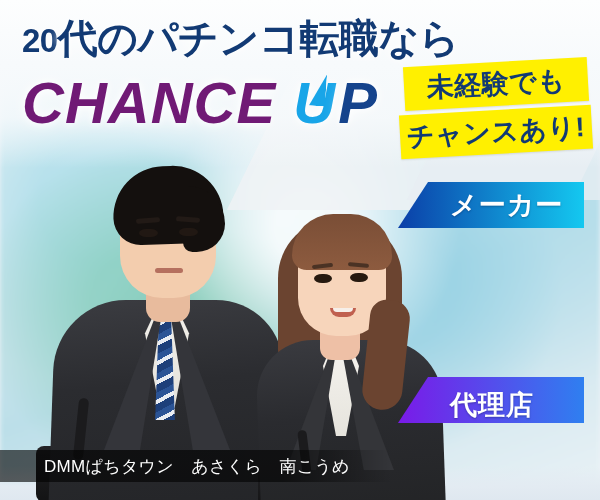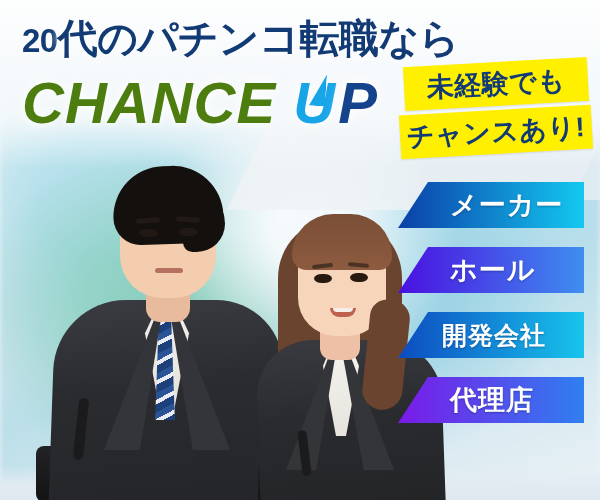--- a/index.html
+++ b/index.html
@@ -81,21 +81,21 @@
 
   
   .headline{position:absolute;left:22px;top:18px;}
   .line1{font-size:40px;font-weight:bold;color:#123a74;letter-spacing:-.5px;line-height:1;white-space:nowrap;
     text-shadow:0 0 7px rgba(255,255,255,.95),0 0 14px rgba(255,255,255,.9);}
   .line1 .num{font-size:33px;}
 
   .logo{position:absolute;left:22px;top:74px;white-space:nowrap;line-height:1;
     font-size:58px;font-weight:bold;font-style:italic;letter-spacing:1px;
     text-shadow:0 0 8px rgba(255,255,255,.95),0 0 16px rgba(255,255,255,.85);}
-  .logo .dark{color:#4d7c0f;}
+  .logo .dark{color:#701a75;}
   .logo .cy{color:#18a5e8;}
   .logo .up{color:#15438c;margin-left:2px;}
   .arrow{position:absolute;left:310px;top:74px;width:16px;height:32px;background:#18a5e8;
     clip-path:polygon(100% 0,100% 100%,0 100%);transform:rotate(4deg);}
 
   
   .badge{position:absolute;background:#fff000;transform:rotate(-3.2deg);
     display:flex;align-items:center;justify-content:center;box-shadow:0 1px 2px rgba(0,0,0,.10);}
   .badge span{color:#123a74;font-weight:bold;font-size:27px;letter-spacing:.5px;white-space:nowrap;}
   #badge1{left:404px;top:62px;width:184px;height:44px;}
@@ -105,21 +105,21 @@
   .bars{position:absolute;left:0;top:0;width:584px;height:500px;}
   .bar{position:absolute;right:0;width:186px;height:46px;
     clip-path:polygon(30px 0,100% 0,100% 100%,0 100%);
     display:flex;align-items:center;box-shadow:0 2px 4px rgba(0,0,0,.18);}
   .bar span{color:#ffffff;font-weight:bold;font-size:27px;letter-spacing:1px;white-space:nowrap;
     margin-left:52px;text-shadow:0 1px 2px rgba(0,20,60,.35);}
   #bar3 span{font-size:25px;margin-left:44px;}
   #bar1{top:182px;}
   #bar2{top:247px;}
   #bar3{top:312px;}
-  #bar4{top:377px;}
+  #bar4{top:377px;align-items:flex-end;}
   #bar5{top:440px;}
 
   
   .caption{position:absolute;left:0;top:450px;width:392px;height:32px;
     background:linear-gradient(90deg,rgba(0,0,0,.62) 0%,rgba(0,0,0,.60) 72%,rgba(0,0,0,0) 100%);
     display:flex;align-items:center;}
   .caption span{color:#fff;font-size:17px;margin-left:44px;white-space:nowrap;letter-spacing:.3px;}
 </style>
 </head>
 <body>
@@ -182,25 +182,22 @@
     <span style="color: rgb(18, 58, 116);">未経験でも</span>
   </div>
   <div class="badge" id="badge2" style="background: rgb(255, 240, 0);">
     <span style="color: rgb(18, 58, 116);">チャンスあり!</span>
   </div>
 
   <div class="bars">
     <div class="bar" id="bar1" style="background: linear-gradient(90deg, rgb(11, 63, 168) 0%, rgb(20, 200, 240) 100%);">
       <span>メーカー</span>
       </div>
-    <div class="bar" id="bar2" style="background: linear-gradient(90deg, rgb(74, 16, 224) 0%, rgb(63, 142, 240) 100%);">
-      <span>ホール</span>
-      </div>
-    <div class="bar" id="bar3" style="background: linear-gradient(90deg, rgb(13, 75, 192) 0%, rgb(24, 196, 236) 100%);">
-      <span>開発会社</span>
-      </div>
     <div class="bar" id="bar4" style="background: linear-gradient(90deg, rgb(122, 26, 232) 0%, rgb(47, 127, 240) 100%);">
       <span>代理店</span>
       </div>
   </div>
 
+  <div class="caption">
+    <span>DMMぱちタウン　あさくら　南こうめ</span>
+  </div>
 
 </div>
 
 </body></html>

